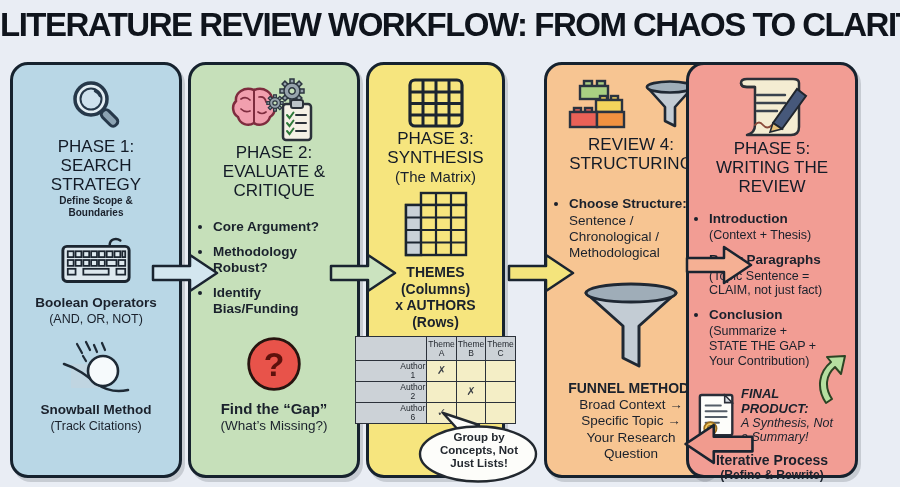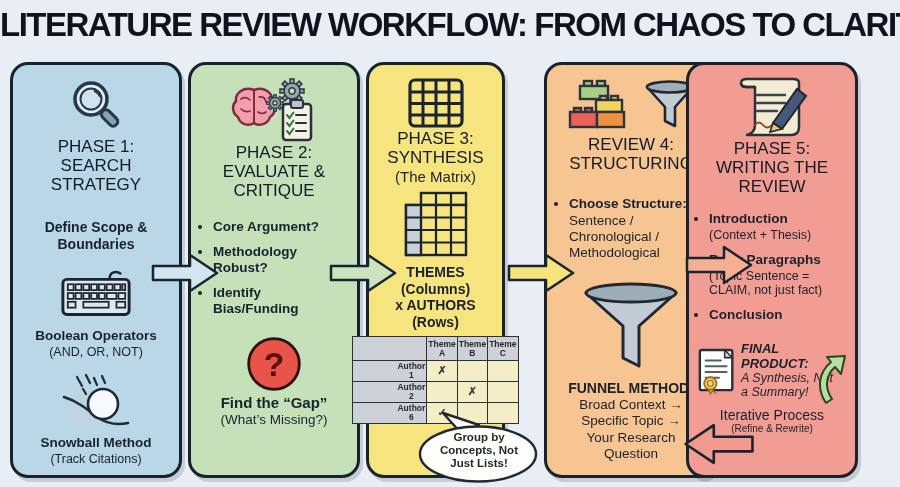--- a/index.html
+++ b/index.html
@@ -39,38 +39,38 @@
   .arrow{position:absolute;z-index:6;line-height:0;}
   .a1{left:148px;top:251px;}
   .a2{left:326px;top:251px;}
   .a3{left:504px;top:251px;}
   .a4{left:682px;top:243px;}
   .a5{left:680px;top:421px;}
   
   table.matrix{border-collapse:collapse;margin-top:6px;background:#f4eec6;}
   table.matrix th,table.matrix td{
     border:1.5px solid #2b313a;text-align:center;vertical-align:middle;
-    font-size:8.5px;font-weight:700;line-height:1.05;color:#23282f;
+    font-size:8.5px;font-weight:400;line-height:1.05;color:#23282f;
   }
   table.matrix th{background:#ccd2d7;}
   table.matrix th.rowlab{width:44px;height:17px;padding-left:44px;}
   table.matrix th.collab{width:37px;height:21px;}
   table.matrix td{width:37px;height:17px;font-size:11px;background:#f4eec6;color:#3c4046;}
   .bubble{position:absolute;left:46px;top:346px;width:124px;height:72px;z-index:7;}
   .bubble .bub-txt{
     position:absolute;left:12px;top:20px;width:104px;
     font-size:11.5px;font-weight:700;line-height:1.12;text-align:center;color:#23282f;
   }
   
   .final-row{display:flex;align-items:center;gap:2px;margin-top:10px;align-self:flex-start;padding-left:2px;font-style:italic;}
   .final-txt{font-size:13px;font-weight:700;line-height:1.12;text-align:left;}
   .final-txt .fsub{font-weight:400;font-size:12.5px;}
   .iter{margin-top:8px;text-align:center;}
-  .iter .it{font-size:14px;font-weight:400;}
-  .iter .is{font-size:10px;font-weight:400;}
+  .iter .it{font-size:14px;font-weight:700;}
+  .iter .is{font-size:12px;font-weight:700;}
   .loop-arrow{position:absolute;right:4px;top:290px;line-height:0;}
 </style>
 </head>
 <body>
 
 <div class="canvas">
 
   <h1 class="title">LITERATURE REVIEW WORKFLOW: FROM CHAOS TO CLARITY</h1>
 
   <section class="card card1">
@@ -78,21 +78,21 @@
       <svg width="62" height="60" viewBox="0 0 62 60">
         <circle cx="26" cy="22" r="16" fill="#e3eef4" stroke="#26384a" stroke-width="3.5"></circle>
         <circle cx="26" cy="22" r="10.5" fill="#cfe2ee" stroke="#26384a" stroke-width="2"></circle>
         <path d="M30 14 a9 9 0 0 1 5 5" fill="none" stroke="#26384a" stroke-width="2.5" stroke-linecap="round"></path>
         <rect x="41" y="31" width="19" height="9" rx="4" transform="rotate(45 41 31)" fill="#8ba2b2" stroke="#26384a" stroke-width="3"></rect>
       </svg>
     </div>
     <h2 class="hd ml">PHASE 1:
 SEARCH
 STRATEGY</h2>
-    <p class="b ml" style="margin-top:25px;font-size:14px">Define Scope &amp;
+    <p class="b ml" style="margin-top:1px;font-size:10px">Define Scope &amp;
 Boundaries</p>
     <div class="icn" style="margin-top:16px">
       <svg width="74" height="52" viewBox="0 0 76 52">
         <path d="M52 10 C52 3 59 2 63 5" fill="none" stroke="#1b2530" stroke-width="2.5" stroke-linecap="round"></path>
         <rect x="4" y="11" width="68" height="36" rx="4" fill="#dde8ee" stroke="#1b2530" stroke-width="3"></rect>
         <g fill="none" stroke="#1b2530" stroke-width="1.8">
           <rect x="9" y="16" width="6" height="6"></rect>
             <rect x="17" y="16" width="6" height="6"></rect>
             <rect x="25" y="16" width="6" height="6"></rect>
             <rect x="33" y="16" width="6" height="6"></rect>
@@ -190,21 +190,21 @@
 Robust?</li>
       <li class="ml">Identify
 Bias/Funding</li>
     </ul>
     <div class="icn" style="margin-top:8px">
       <svg width="60" height="60" viewBox="0 0 64 64">
         <circle cx="32" cy="32" r="27" fill="#e8534a" stroke="#27140f" stroke-width="3"></circle>
         <text x="32" y="45" font-family="Liberation Sans, sans-serif" font-size="36" font-weight="bold" text-anchor="middle" fill="#5d110c">?</text>
       </svg>
     </div>
-    <p class="b" style="font-size:15px;margin-top:0">Find the “Gap”</p>
+    <p class="b" style="font-size:15px;margin-top:6px">Find the “Gap”</p>
     <p class="s" style="font-size:13.5px">(What’s Missing?)</p>
   </section>
 
   <section class="card card3">
     <div class="icn">
       <svg width="58" height="52" viewBox="0 0 58 52">
         <rect x="3" y="3" width="52" height="46" rx="5" fill="#f6e57e" stroke="#1b2530" stroke-width="3.2"></rect>
         <g stroke="#1b2530" stroke-width="3">
           <path d="M16 3 V49"></path>
             <path d="M29 3 V49"></path>
@@ -343,20 +343,23 @@
         <span>Introduction</span>
         <div class="t-sub ml">(Context + Thesis)</div>
       </li>
       <li>
         <span>Body Paragraphs</span>
         <div class="t-sub ml">(Topic Sentence =
 CLAIM, not just fact)</div>
       </li>
       <li>
         <span>Conclusion</span>
+        <div class="t-sub ml">(Summarize +
+STATE THE GAP +
+Your Contribution)</div>
       </li>
     </ul>
     <div class="final-row">
       <span class="icn" style="margin-top:0">
         <svg width="42" height="48" viewBox="0 0 44 50">
           <rect x="3" y="3" width="34" height="42" rx="2" fill="#fdfdfa" stroke="#2a2e38" stroke-width="2.5"></rect>
           <polygon points="29,3 37,11 29,11" fill="#d9dde2" stroke="#2a2e38" stroke-width="1.6"></polygon>
           <g stroke="#555e68" stroke-width="2" stroke-linecap="round">
             <path d="M9 14 h16"></path>
               <path d="M9 20 h22"></path>

